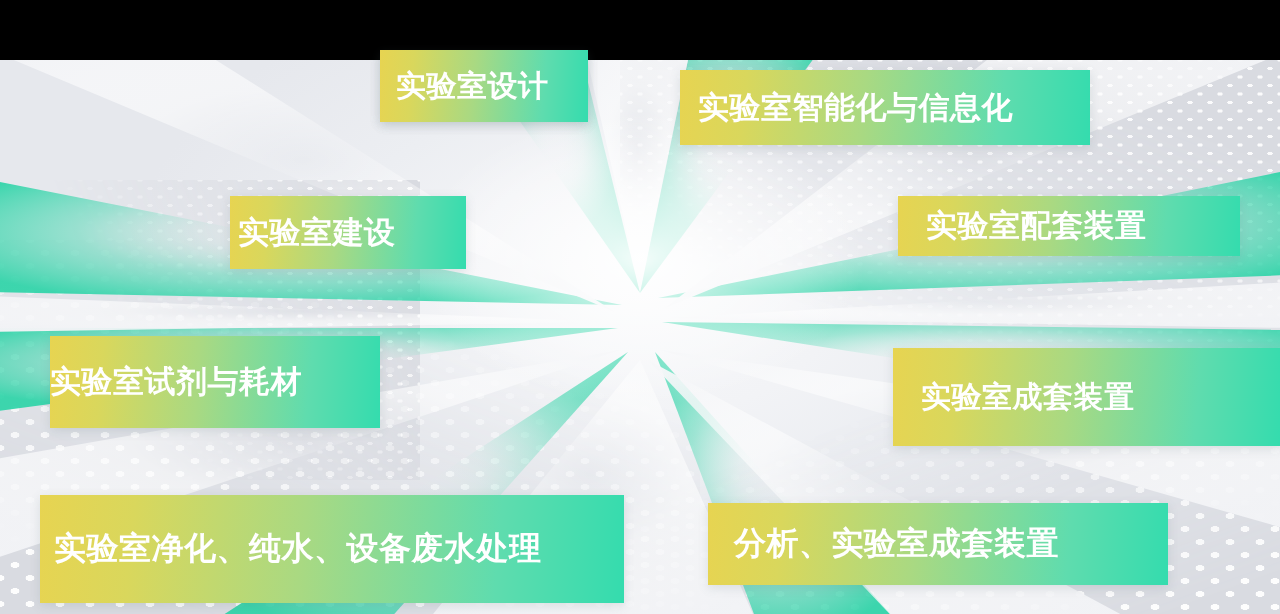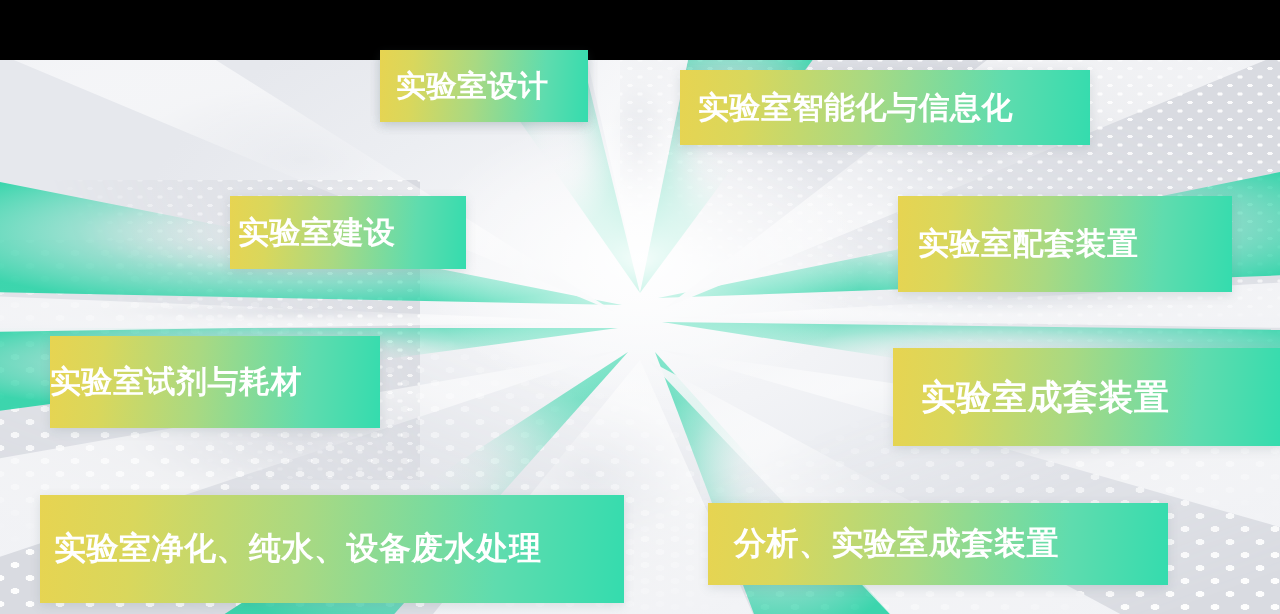--- a/index.html
+++ b/index.html
@@ -109,23 +109,23 @@
     white-space: nowrap;
     background: linear-gradient(95deg, #e7d451 0%, #d9d75c 16%, #a9d982 45%, #5fdcae 78%, #34dcae 100%);
     box-shadow: 0 3px 10px rgba(90,110,120,.16);
   }
   .label span { display: block; }
 
   
   #lb-design        { left: 380px; top: 42px;  width: 192px; height: 72px;  font-size: 30px; padding-left: 16px; margin-top: 8px; }
   #lb-smart         { left: 680px; top: 70px;  width: 392px; height: 75px;  font-size: 31px; padding-left: 18px; }
   #lb-construct     { left: 230px; top: 196px; width: 228px; height: 73px;  font-size: 31px; padding-left: 8px; }
-  #lb-support       { left: 898px; top: 196px; width: 314px; height: 96px;  font-size: 31px; padding-left: 20px; }
+  #lb-support       { left: 898px; top: 196px; width: 314px; height: 60px;  font-size: 31px; padding-left: 28px; }
   #lb-reagent       { left: 50px;  top: 336px; width: 330px; height: 92px;  font-size: 31px; }
-  #lb-complete      { left: 893px; top: 348px; width: 360px; height: 98px;  font-size: 35px; padding-left: 28px; }
+  #lb-complete      { left: 893px; top: 348px; width: 360px; height: 98px;  font-size: 30px; padding-left: 28px; }
   #lb-purify        { left: 40px;  top: 495px; width: 570px; height: 108px;  font-size: 32px; padding-left: 14px; }
   #lb-analysis      { left: 708px; top: 503px; width: 434px; height: 82px;  font-size: 32px; padding-left: 26px; }
 
   
   .topbar {
     position: absolute;
     left: 0; top: 0;
     width: 1280px; height: 60px;
     background: #000000;
   }

